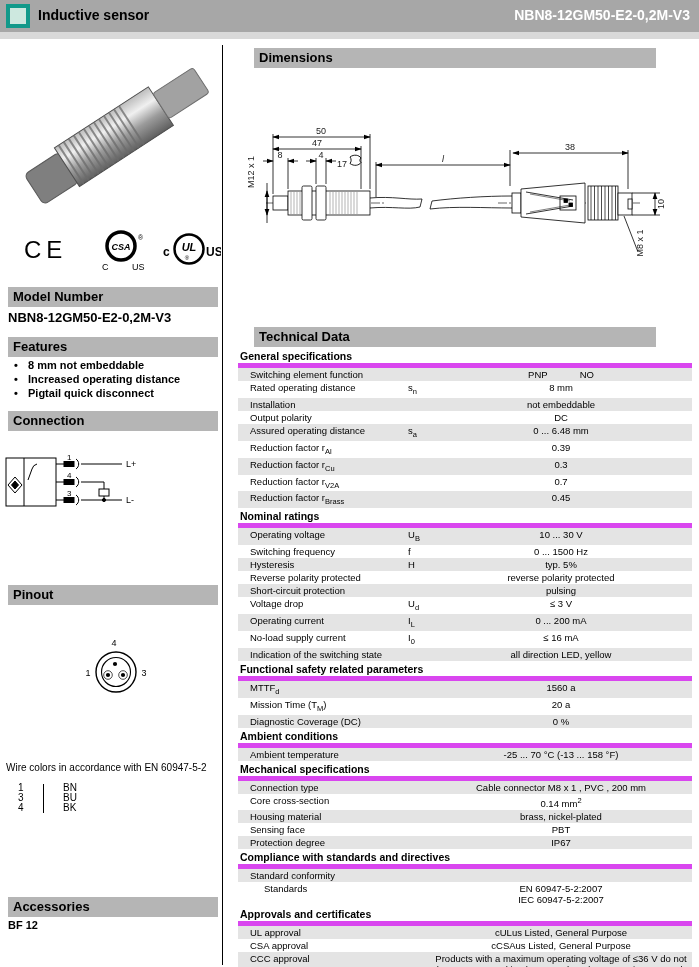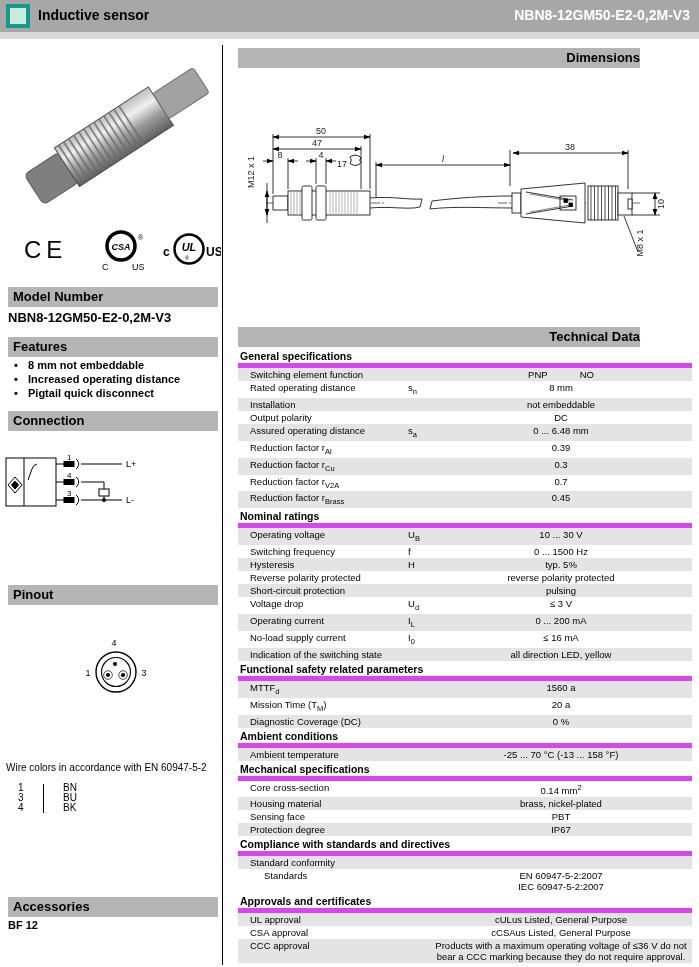--- a/index.html
+++ b/index.html
@@ -9,21 +9,21 @@
   .topbar{position:absolute;left:0;top:0;width:699px;height:32px;background:#a7a7a7;}
   .topbar-strip{position:absolute;left:0;top:32px;width:699px;height:7px;background:#d9d9d9;}
   .logo-square{position:absolute;left:6px;top:4px;width:16px;height:16px;background:#cde8df;border:4px solid #12998a;}
   .topbar-title{position:absolute;left:38px;top:7px;font-size:14px;font-weight:bold;color:#000000;}
   .topbar-model{position:absolute;right:9px;top:7px;font-size:14px;font-weight:bold;color:#fff;}
   
   .divider-v{position:absolute;left:222px;top:45px;width:1px;height:920px;background:#000;}
   
   .secbar{position:absolute;left:8px;width:210px;height:20px;background:#b5b5b5;
           font-size:13px;font-weight:bold;padding:2px 0 0 5px;box-sizing:border-box;line-height:16px;}
-  .secbar.right-col{left:238px;width:402px;text-align:right;}
+  .secbar.right-col{left:254px;width:402px;}
   .b-model{top:287px}.b-features{top:337px}.b-connection{top:411px}
   .b-pinout{top:585px}.b-accessories{top:897px}
   .b-dimensions{top:48px}.b-tech{top:327px}
   
   .photo-svg{position:absolute;left:10px;top:50px;}
   .certs{position:absolute;left:8px;top:228px;width:210px;height:50px;}
   .ce-mark{position:absolute;left:16px;top:8px;font-size:24px;letter-spacing:5px;font-weight:500;}
   .csa-svg{position:absolute;left:92px;top:0;}
   .ul-svg{position:absolute;left:155px;top:2px;}
   .model-text{position:absolute;left:8px;top:310px;font-size:13px;font-weight:bold;}
@@ -414,20 +414,25 @@
         <div class="ts"></div>
         <div class="tv">0 %</div>
       </div>
       <div class="tsec">Ambient conditions</div>
       <div class="trow shade">
         <div class="tl">Ambient temperature</div>
         <div class="ts"></div>
         <div class="tv">-25 ... 70 °C (-13 ... 158 °F)</div>
       </div>
       <div class="tsec">Mechanical specifications</div>
+      <div class="trow shade">
+        <div class="tl">Connection type</div>
+        <div class="ts"></div>
+        <div class="tv">Cable connector M8 x 1 , PVC , 200 mm</div>
+      </div>
       <div class="trow">
         <div class="tl">Core cross-section</div>
         <div class="ts"></div>
         <div class="tv"><span>0.14 mm</span><sup>2</sup></div>
       </div>
       <div class="trow shade">
         <div class="tl">Housing material</div>
         <div class="ts"></div>
         <div class="tv">brass, nickel-plated</div>
       </div>

